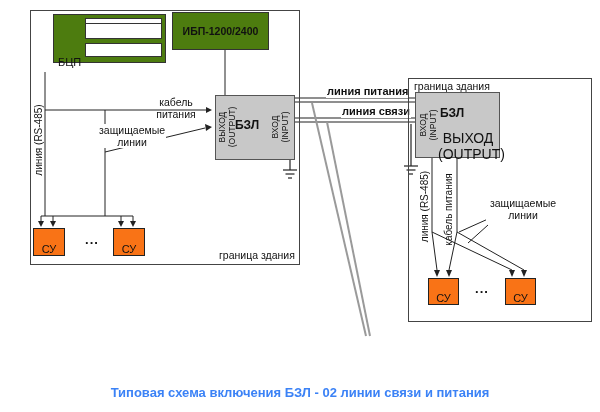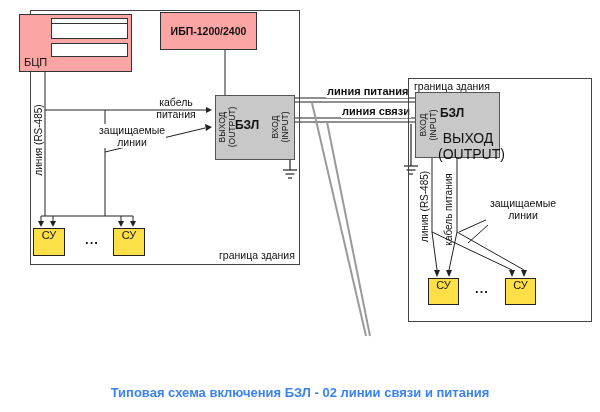--- a/index.html
+++ b/index.html
@@ -1,34 +1,34 @@
 <!DOCTYPE html>
 <html><head>
 <meta charset="utf-8">
 <style>
   html,body{margin:0;padding:0;background:#fff;}
   .canvas{
     position:relative;width:600px;height:412px;background:#ffffff;
     font-family:"Liberation Sans","DejaVu Sans",sans-serif;color:#111;
     overflow:hidden;
   }
-  .box{position:absolute;border:1px solid #333;background:#fca5a5;box-sizing:border-box;}
+  .box{position:absolute;border:1px solid #333;background:#4d7c0f;box-sizing:border-box;margin-left:12px;}
   .building{position:absolute;border:1px solid #444;background:transparent;box-sizing:border-box;}
   .bzl{position:absolute;border:1px solid #555;background:#c8c8c8;box-sizing:border-box;}
   .lbl{position:absolute;font-size:10.5px;line-height:1.15;white-space:pre-line;}
   .lbl-c{text-align:center;}
   .lbl-bold{font-weight:bold;}
   .lbl-bg{background:#fff;padding:0 1px;}
   .rot{
     position:absolute;display:flex;align-items:center;justify-content:center;
     transform:rotate(-90deg);text-align:center;line-height:1.1;white-space:pre-line;
   }
   .port{font-size:8.5px;line-height:1.15;}
   .vlabel{font-size:10px;}
-  .su{position:absolute;border:1px solid #222;background:#fde047;display:flex;align-items:flex-start;justify-content:center;font-size:11px;box-sizing:border-box;}
+  .su{position:absolute;border:1px solid #222;background:#f97316;display:flex;align-items:flex-end;justify-content:center;font-size:11px;box-sizing:border-box;}
   .dots{position:absolute;font-weight:bold;font-size:13px;letter-spacing:1px;text-align:center;}
   .bzl-title{position:absolute;font-weight:bold;font-size:12px;text-align:left;}
   .caption{position:absolute;left:0;right:0;top:385px;text-align:center;font-weight:bold;font-size:13px;color:#3b82f6;}
   svg{position:absolute;left:0;top:0;}
   .inner-rect{position:absolute;border:1px solid #333;background:#fff;box-sizing:border-box;}
 </style>
 </head>
 <body>
 
 <div class="canvas">
@@ -99,21 +99,21 @@
       <path d="M434,270 L440,270 L437,277 Z"></path>
       <path d="M446,270 L452,270 L449,277 Z"></path>
       <path d="M509,270 L515,270 L512,277 Z"></path>
       <path d="M521,270 L527,270 L524,277 Z"></path>
     </g>
   </svg>
 
   <div class="building" style="left:30px;top:10px;width:270px;height:255px;"></div>
   <div class="lbl" style="left:219px;top:249px;">граница здания</div>
 
-  <div class="box" style="left:19px;top:14px;width:113px;height:58px;">
+  <div class="box" style="left:41px;top:14px;width:113px;height:49px;">
     <div class="inner-rect" style="left:31px;top:3px;width:77px;height:21px;">
       <div style="position:absolute;left:0;top:4px;width:100%;border-top:1px solid #333;"></div>
     </div>
     <div class="inner-rect" style="left:31px;top:28px;width:77px;height:14px;"></div>
     <div class="lbl" style="left:4px;top:41px;font-size:11px;">БЦП</div>
   </div>
 
   <div class="box" style="left:160px;top:12px;width:97px;height:38px;display:flex;align-items:center;justify-content:center;">
     <span class="lbl-bold" style="font-size:10.5px;">ИБП-1200/2400</span>
   </div>

